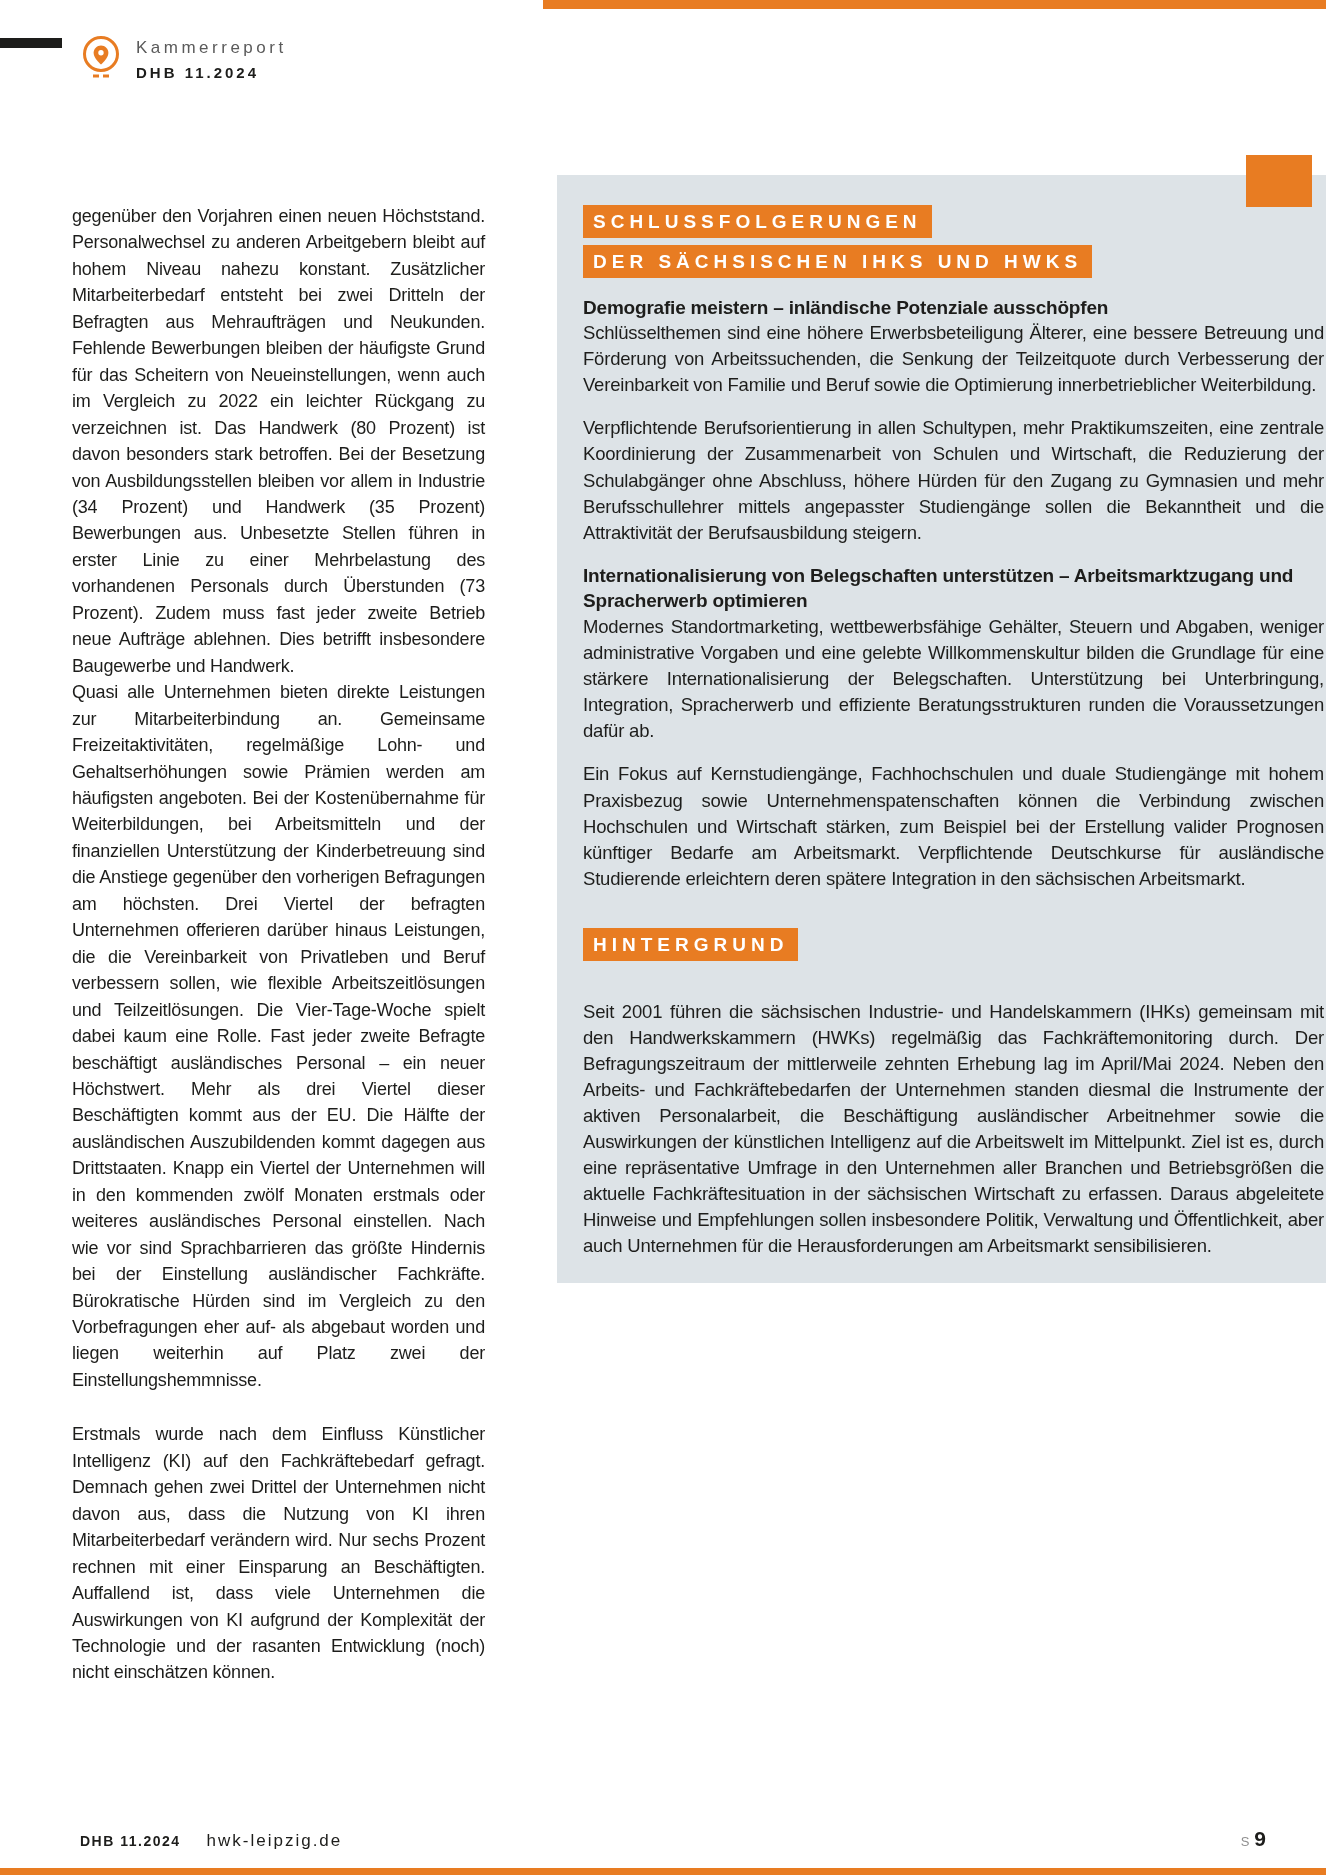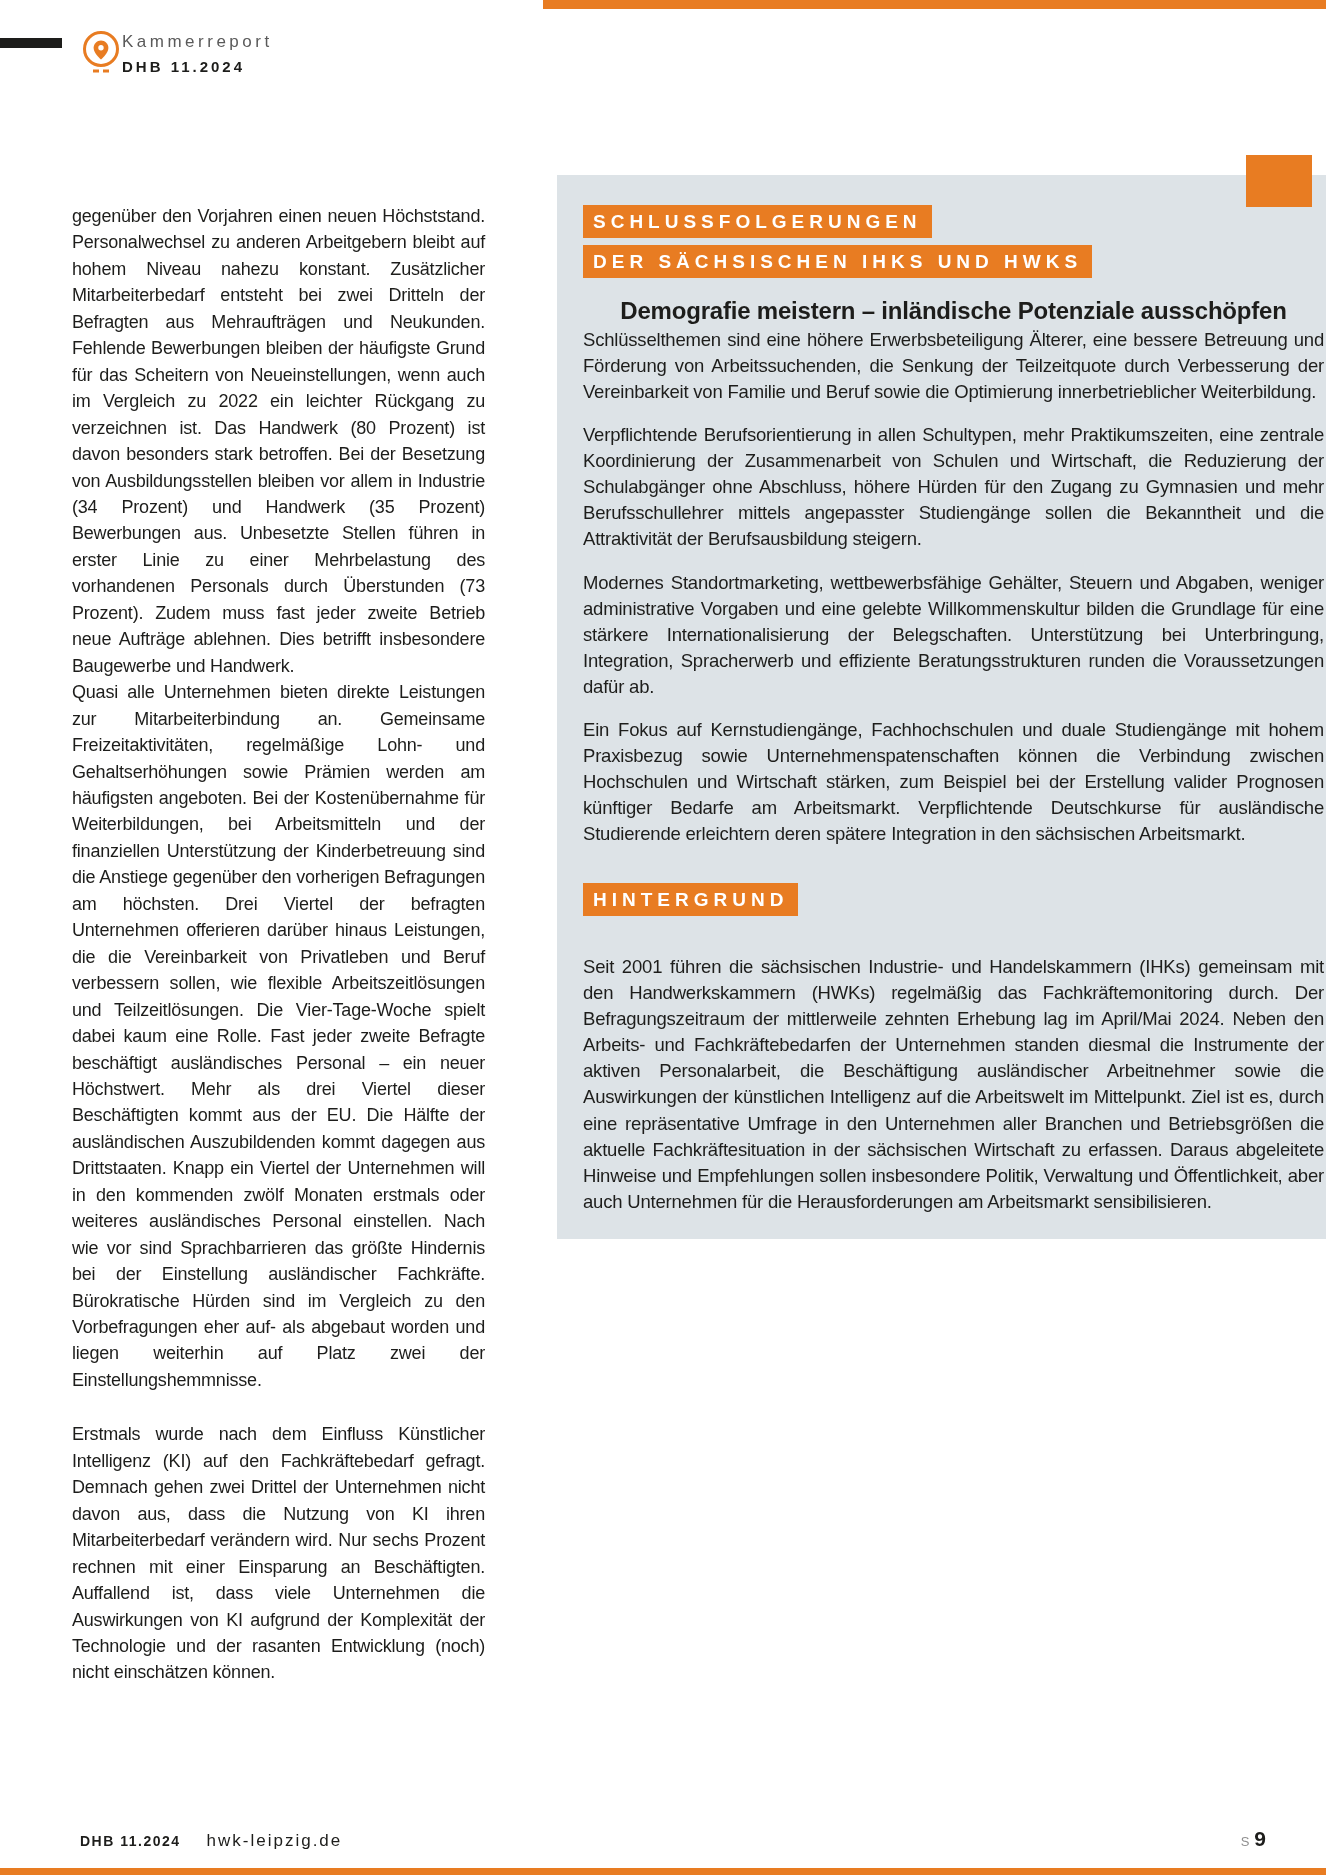--- a/index.html
+++ b/index.html
@@ -12,21 +12,21 @@
   .page{
     width:1326px;height:1875px;position:relative;margin:0 auto;
     background:#fff;color:var(--text);
     font-family:"Liberation Sans",sans-serif;overflow:hidden;
   }
   
   .top-accent-bar{position:absolute;top:0;left:543px;right:0;height:9px;background:var(--accent);}
   .top-black-dash{position:absolute;top:38px;left:0;width:62px;height:10px;background:#1d1d1b;}
   .corner-accent{position:absolute;top:155px;right:14px;width:66px;height:52px;background:var(--accent);z-index:3;}
   
-  .masthead{position:absolute;left:80px;top:26px;display:flex;align-items:flex-end;}
+  .masthead{position:absolute;left:80px;top:32px;display:flex;align-items:center;gap:14px;}
   .logo-icon{color:var(--accent);display:block;}
   .masthead-text .brand{font-size:17px;letter-spacing:3.5px;color:#5a5a5a;margin-top:6px;}
   .masthead-text .issue{font-size:15px;font-weight:bold;letter-spacing:3px;color:#1d1d1b;margin-top:6px;}
   
   .col-left{position:absolute;left:72px;top:203px;width:413px;}
   .col-left p{
     font-size:18px;line-height:1.47;letter-spacing:-0.2px;
     text-align:justify;hyphens:auto;
   }
   .col-left .para-3{margin-top:28px;}
@@ -40,21 +40,21 @@
     background:var(--panel);padding:30px 26px 24px 26px;z-index:1;
   }
   .tag-line{margin:0 0 7px 0;}
   .tag{
     display:inline-block;background:var(--accent);color:#fff;
     font-weight:bold;font-size:19px;letter-spacing:5px;
     padding:5px 10px 4px 10px;line-height:1.25;
   }
   .panel .section{margin-top:17px;}
   .panel .section:first-of-type{margin-top:22px;}
-  .panel h3{font-size:24px;font-weight:bold;line-height:1.35;letter-spacing:-0.2px;text-align:center;}
+  .panel h3{font-size:19px;font-weight:bold;line-height:1.35;letter-spacing:-0.2px;}
   .panel p{font-size:18.5px;line-height:1.41;letter-spacing:-0.2px;text-align:justify;hyphens:auto;}
   .hintergrund-tag{margin-top:36px;}
   .hintergrund-body{margin-top:38px;}
   
   .footer{position:absolute;left:80px;right:60px;bottom:24px;display:flex;align-items:baseline;}
   .footer .f-issue{font-size:14px;font-weight:bold;letter-spacing:1.5px;color:#1d1d1b;}
   .footer .f-site{font-size:17px;letter-spacing:2px;margin-left:26px;color:#1d1d1b;}
   .footer .f-page{margin-left:auto;}
   .footer .f-s{font-size:13px;color:#8f8f8f;letter-spacing:1px;margin-right:4px;}
   .footer .f-n{font-size:21px;font-weight:bold;color:#1d1d1b;}
@@ -100,20 +100,21 @@
     <div class="section">
       <h3>Demografie meistern – inländische Potenziale ausschöpfen</h3>
       <p>Schlüsselthemen sind eine höhere Erwerbsbeteiligung Älterer, eine bessere Betreuung und Förderung von Arbeitssuchenden, die Senkung der Teilzeitquote durch Verbesserung der Vereinbarkeit von Familie und Beruf sowie die Optimierung innerbetrieblicher Weiterbildung.</p>
     </div>
 
     <div class="section">
       <p>Verpflichtende Berufsorientierung in allen Schultypen, mehr Praktikumszeiten, eine zentrale Koordinierung der Zusammenarbeit von Schulen und Wirtschaft, die Reduzierung der Schulabgänger ohne Abschluss, höhere Hürden für den Zugang zu Gymnasien und mehr Berufsschullehrer mittels angepasster Studiengänge sollen die Bekanntheit und die Attraktivität der Berufsausbildung steigern.</p>
     </div>
 
     <div class="section">
+      <h3>Internationalisierung von Belegschaften unterstützen – Arbeitsmarktzugang und Spracherwerb optimieren</h3>
       <p>Modernes Standortmarketing, wettbewerbsfähige Gehälter, Steuern und Abgaben, weniger administrative Vorgaben und eine gelebte Willkommenskultur bilden die Grundlage für eine stärkere Internationalisierung der Belegschaften. Unterstützung bei Unterbringung, Integration, Spracherwerb und effiziente Beratungsstrukturen runden die Voraussetzungen dafür ab.</p>
     </div>
 
     <div class="section">
       <p>Ein Fokus auf Kernstudiengänge, Fachhochschulen und duale Studiengänge mit hohem Praxisbezug sowie Unternehmenspatenschaften können die Verbindung zwischen Hochschulen und Wirtschaft stärken, zum Beispiel bei der Erstellung valider Prognosen künftiger Bedarfe am Arbeitsmarkt. Verpflichtende Deutschkurse für ausländische Studierende erleichtern deren spätere Integration in den sächsischen Arbeitsmarkt.</p>
     </div>
 
     <div class="tag-line hintergrund-tag">
       <span class="tag">HINTERGRUND</span>
     </div>

